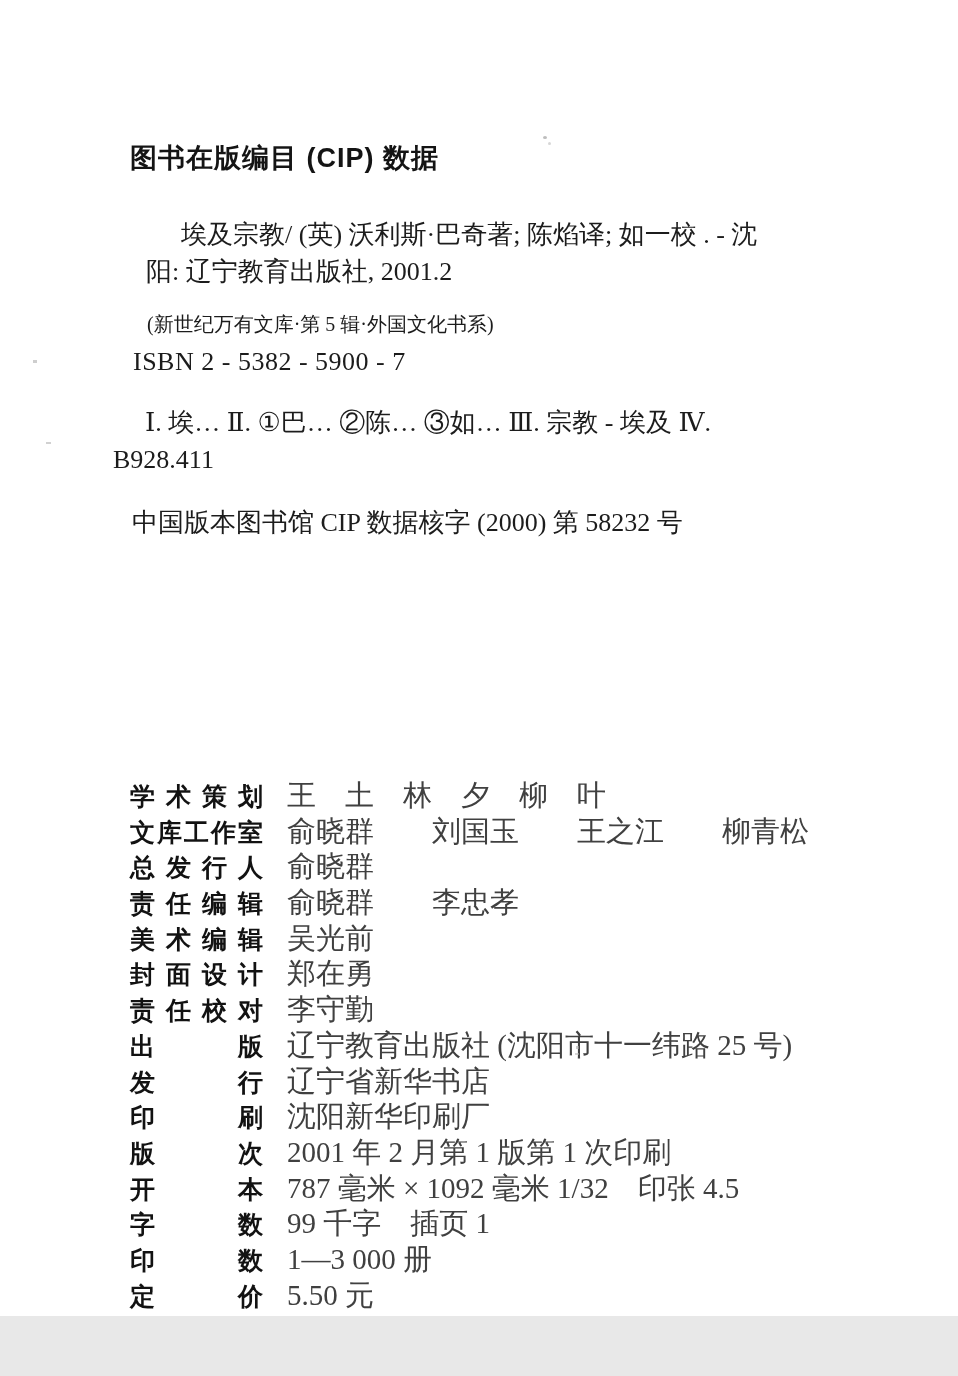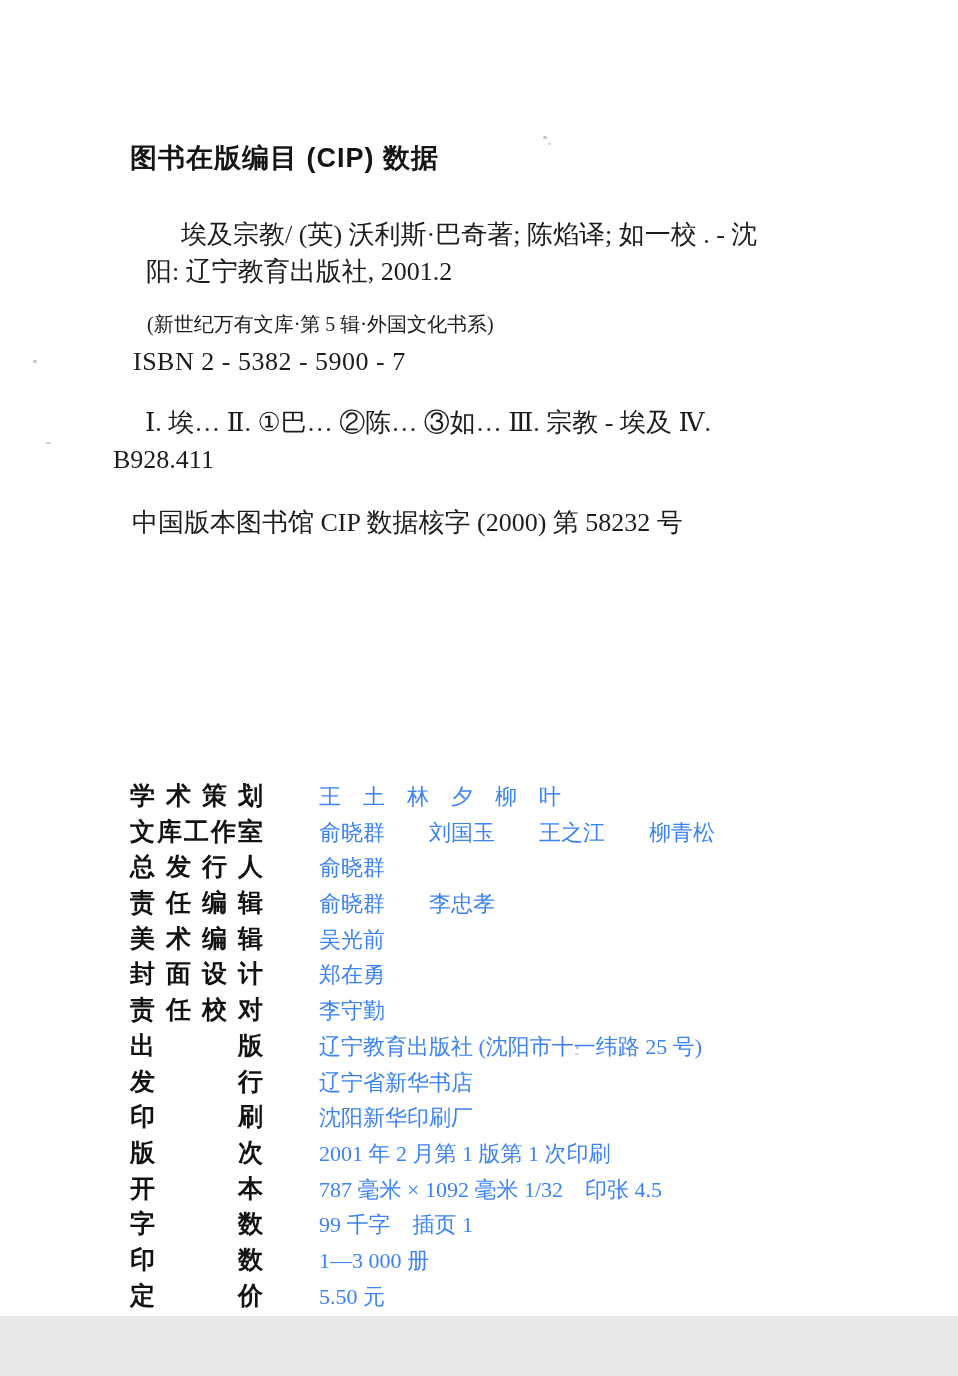--- a/index.html
+++ b/index.html
@@ -57,32 +57,32 @@
     margin-top:237px;
   }
   .colophon-row{
     line-height:35.7px;
     height:35.7px;
     white-space:nowrap;
   }
   .colophon-label{
     display:inline-block;
     width:133px;
-    margin-right:56px;
+    margin-right:24px;
     font-family:"Liberation Sans","DejaVu Sans",sans-serif;
     font-weight:bold;
     font-size:25px;
     color:#121212;
     text-align:justify;
     text-align-last:justify;
     vertical-align:baseline;
   }
   .colophon-value{
-    font-size:22px;
-    color:#3b82f6;
+    font-size:29px;
+    color:#404040;
   }
   
   .artifact{position:absolute;pointer-events:none;}
   .speck-top{left:543px;top:136px;width:4px;height:3px;background:#9a9a9a;opacity:.65;border-radius:50%;}
   .speck-top2{left:548px;top:142px;width:3px;height:3px;background:#b0b0b0;opacity:.5;border-radius:50%;}
   .speck-left1{left:33px;top:360px;width:4px;height:3px;background:#b9b9b9;opacity:.7;}
   .speck-left2{left:46px;top:442px;width:5px;height:2px;background:#bdbdbd;opacity:.7;}
   .speck-mid{left:576px;top:1046px;width:3px;height:3px;background:#a8a8a8;opacity:.6;}
   .speck-mid2{left:575px;top:1053px;width:4px;height:2px;background:#b3b3b3;opacity:.55;}
   .bottom-band{left:520px;top:1370px;width:438px;height:5px;background:linear-gradient(to right,#e3e3e3,#b4b4b4);}

